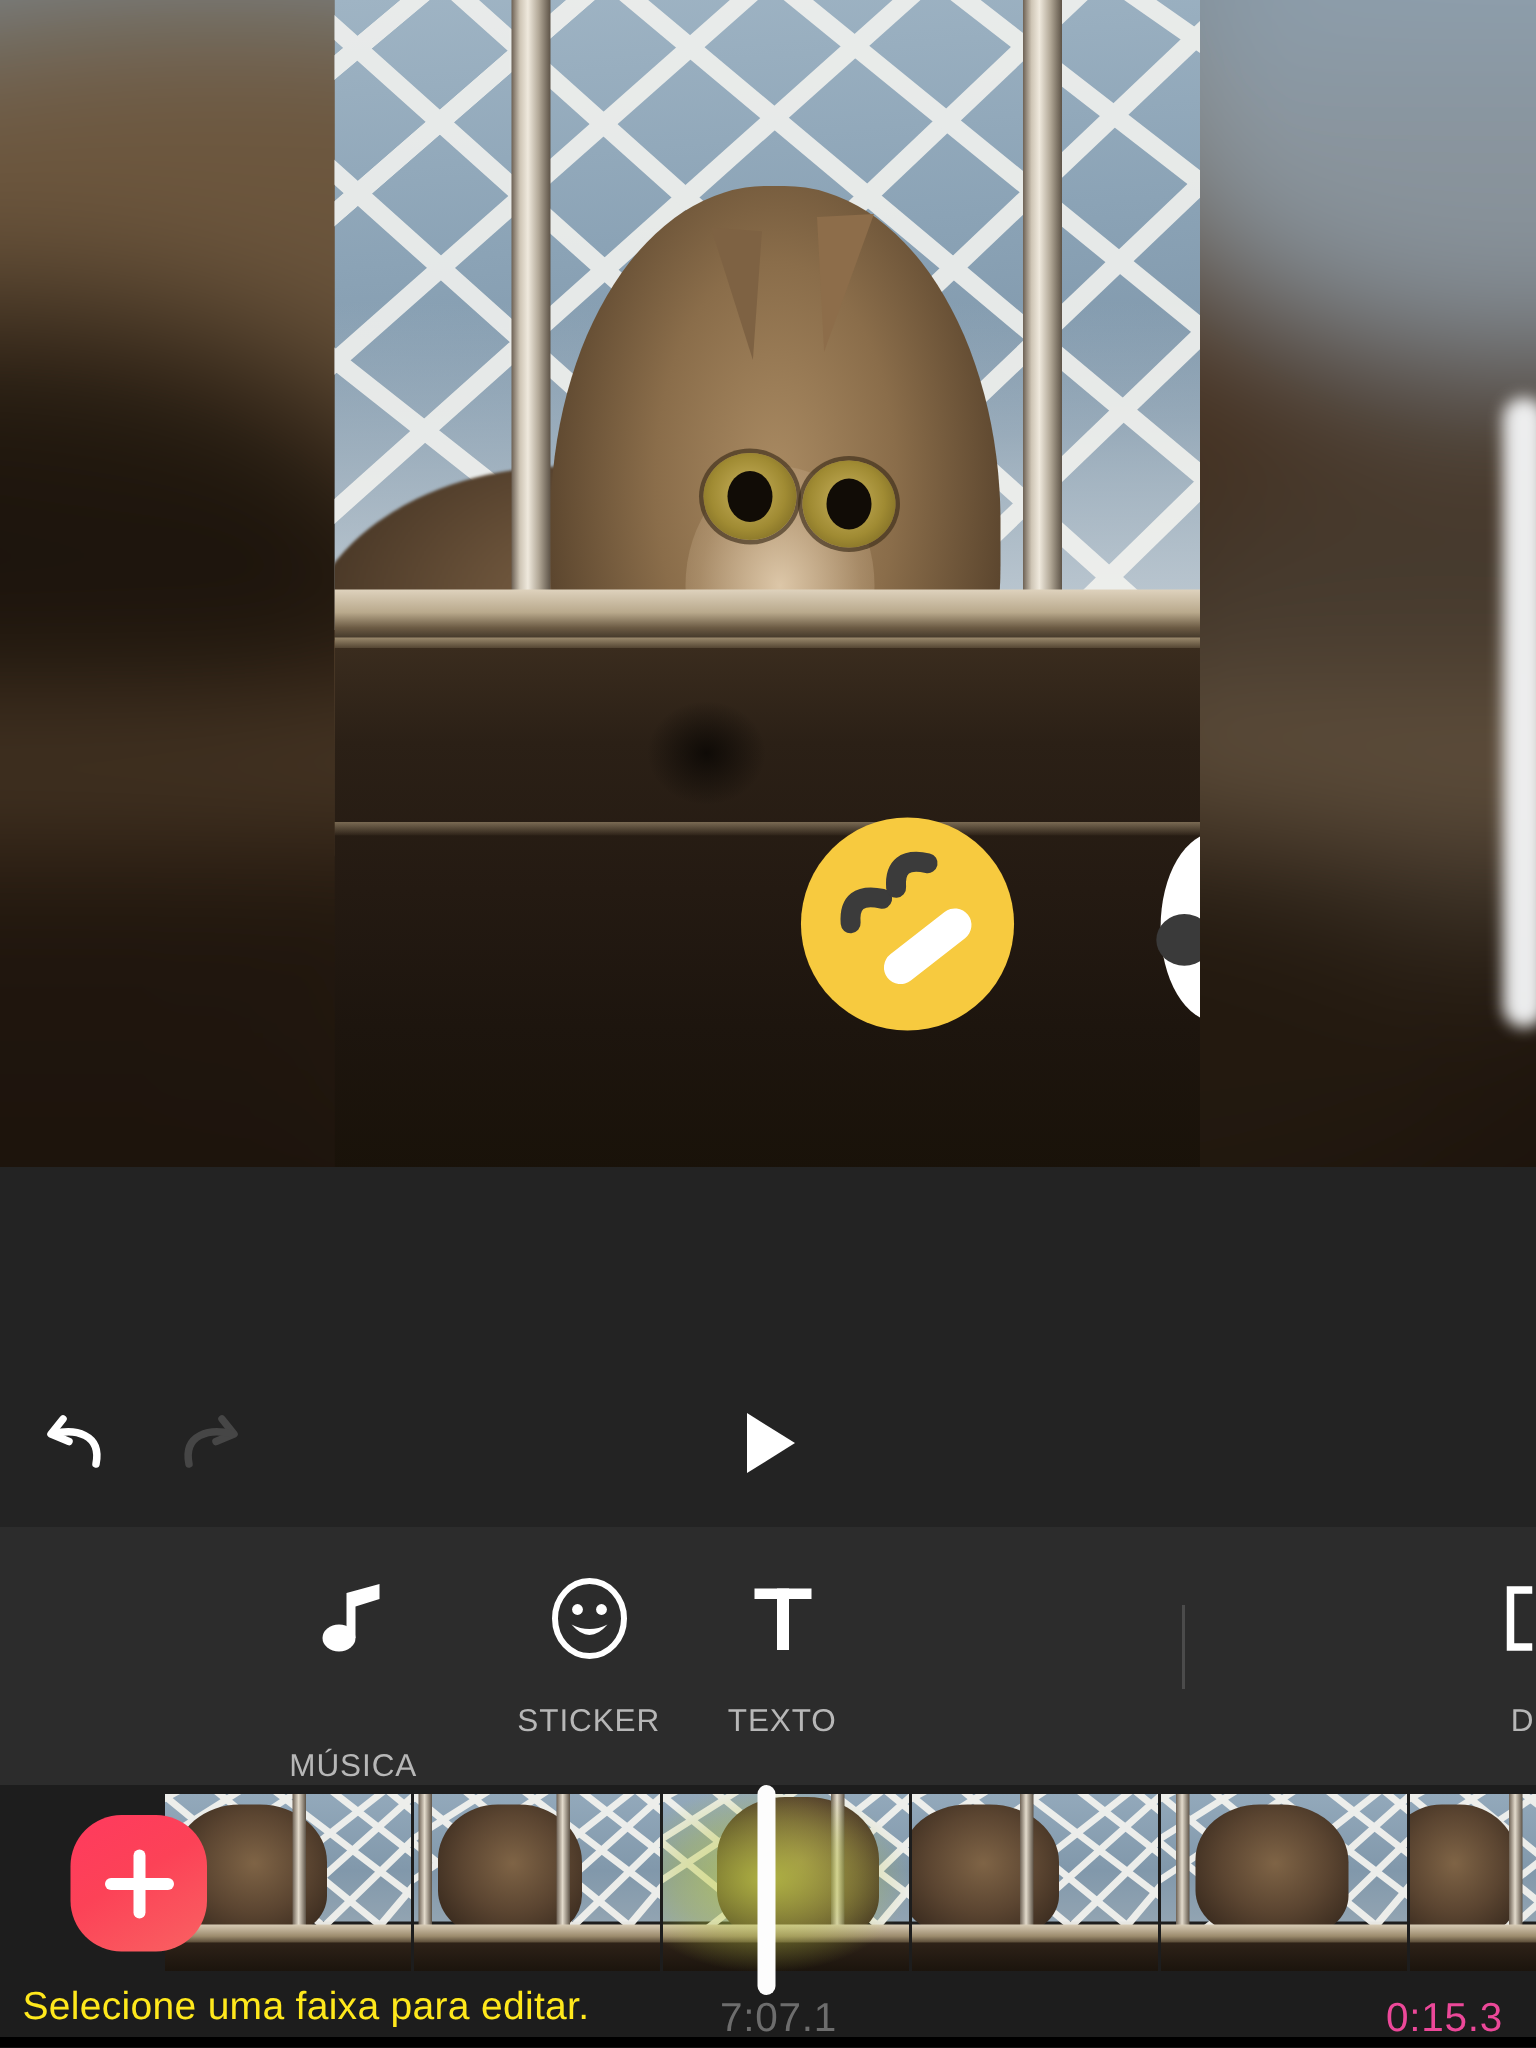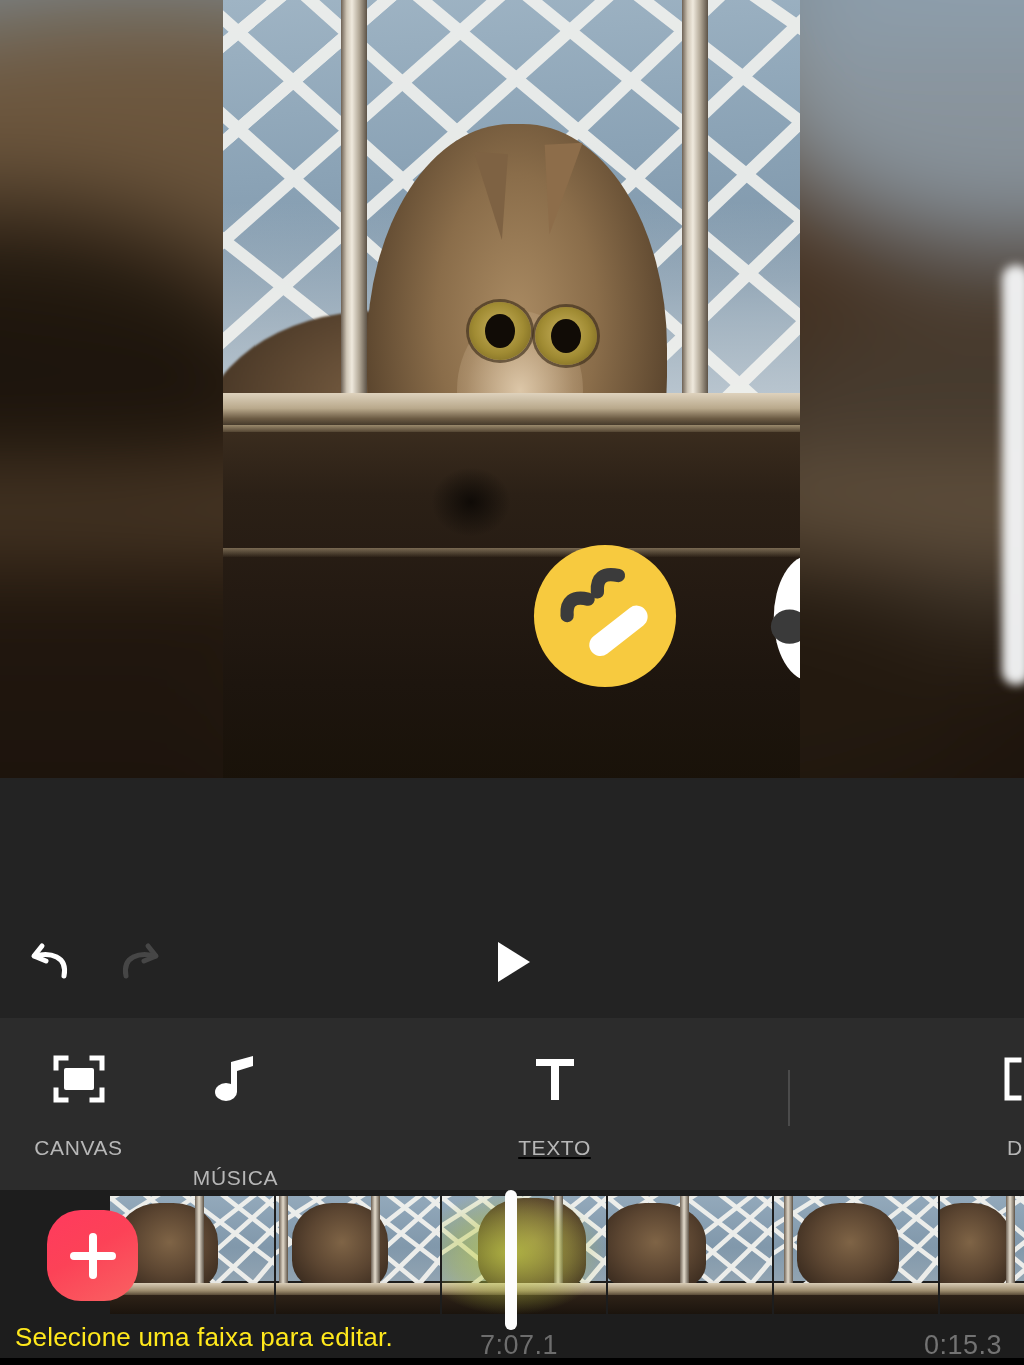--- a/index.html
+++ b/index.html
@@ -243,21 +243,21 @@
     position:absolute; left:505px; top:1190px; width:12px; height:140px;
     background:#fdfdfd; border-radius:6px; z-index:6;
   }
 
   .time-cur {
     position:absolute; left:480px; top:1330px;
     font-size:27px; color:#6d6d6d; letter-spacing:.5px; z-index:3;
   }
   .time-total {
     position:absolute; right:22px; top:1330px;
-    font-size:27px; color:#737373; letter-spacing:.5px; z-index:3;
+    font-size:27px; color:#ec4899; letter-spacing:.5px; z-index:3;
   }
   .hint {
     position:absolute; left:0; right:0; top:1322px; text-align:left;
     font-size:26px; font-weight:normal; color:#ffe81c;
     letter-spacing:.2px; z-index:5;margin-left:15px;
   }
   .bottom-strip {
     position:absolute; left:0; top:1358px; width:1024px; height:7px; background:#000;
   }
 </style>
@@ -369,47 +369,44 @@
 
     <div class="ctl btn-play">
       <svg viewBox="0 0 64 64">
         <path d="M18 12 L50 32 L18 52 Z" fill="#FFFFFF"></path>
       </svg>
     </div>
   </div>
 
   <div class="toolstrip">
 
-    <div class="tool" style="left:0px;">
-      <span class="ticon">
-        <svg viewBox="0 0 58 58">
-          <rect x="14" y="18" width="30" height="22" rx="2" fill="#FFFFFF"></rect>
-          <g stroke="#FFFFFF" stroke-width="5" fill="none" stroke-linecap="square">
-            <path d="M6 18 L6 8 L16 8"></path>
-              <path d="M42 8 L52 8 L52 18"></path>
-            <path d="M52 40 L52 50 L42 50"></path>
-              <path d="M16 50 L6 50 L6 40"></path>
-          </g>
-        </svg>
-      </span>
-      <span class="tlabel">CANVAS</span>
-    </div>
 
     <div class="tool" style="left:157px;justify-content:space-between;">
       <span class="ticon">
         <svg viewBox="0 0 58 58">
           <path d="M24 42 L24 12 L46 6 L46 16 L30 21 L30 42 Z" fill="#FFFFFF"></path>
           <ellipse cx="19" cy="42" rx="11" ry="9" fill="#FFFFFF"></ellipse>
         </svg>
       </span>
       <span class="tlabel">MÚSICA</span>
     </div>
 
-
-    <div class="tool" style="left:476px;text-decoration:underline;">
+    <div class="tool" style="left:314px;">
+      <span class="ticon">
+        <svg viewBox="0 0 58 58">
+          <ellipse cx="29" cy="29" rx="23" ry="25" fill="none" stroke="#FFFFFF" stroke-width="4"></ellipse>
+          <circle cx="21" cy="23" r="3.6" fill="#FFFFFF"></circle>
+          <circle cx="37" cy="23" r="3.6" fill="#FFFFFF"></circle>
+          <path d="M17 33 q12 14 24 0 q-12 6 -24 0 Z" fill="#FFFFFF"></path>
+        </svg>
+      </span>
+      <span class="tlabel">STICKER</span>
+    </div>
+
+    <div class="tool" style="left:443px;">
       <span class="ticon">
         <svg viewBox="0 0 58 58">
           <rect x="10" y="9" width="38" height="7" fill="#FFFFFF"></rect>
           <rect x="25" y="9" width="8" height="41" fill="#FFFFFF"></rect>
         </svg>
       </span>
       <span class="tlabel">TEXTO</span>
     </div>
 
 

